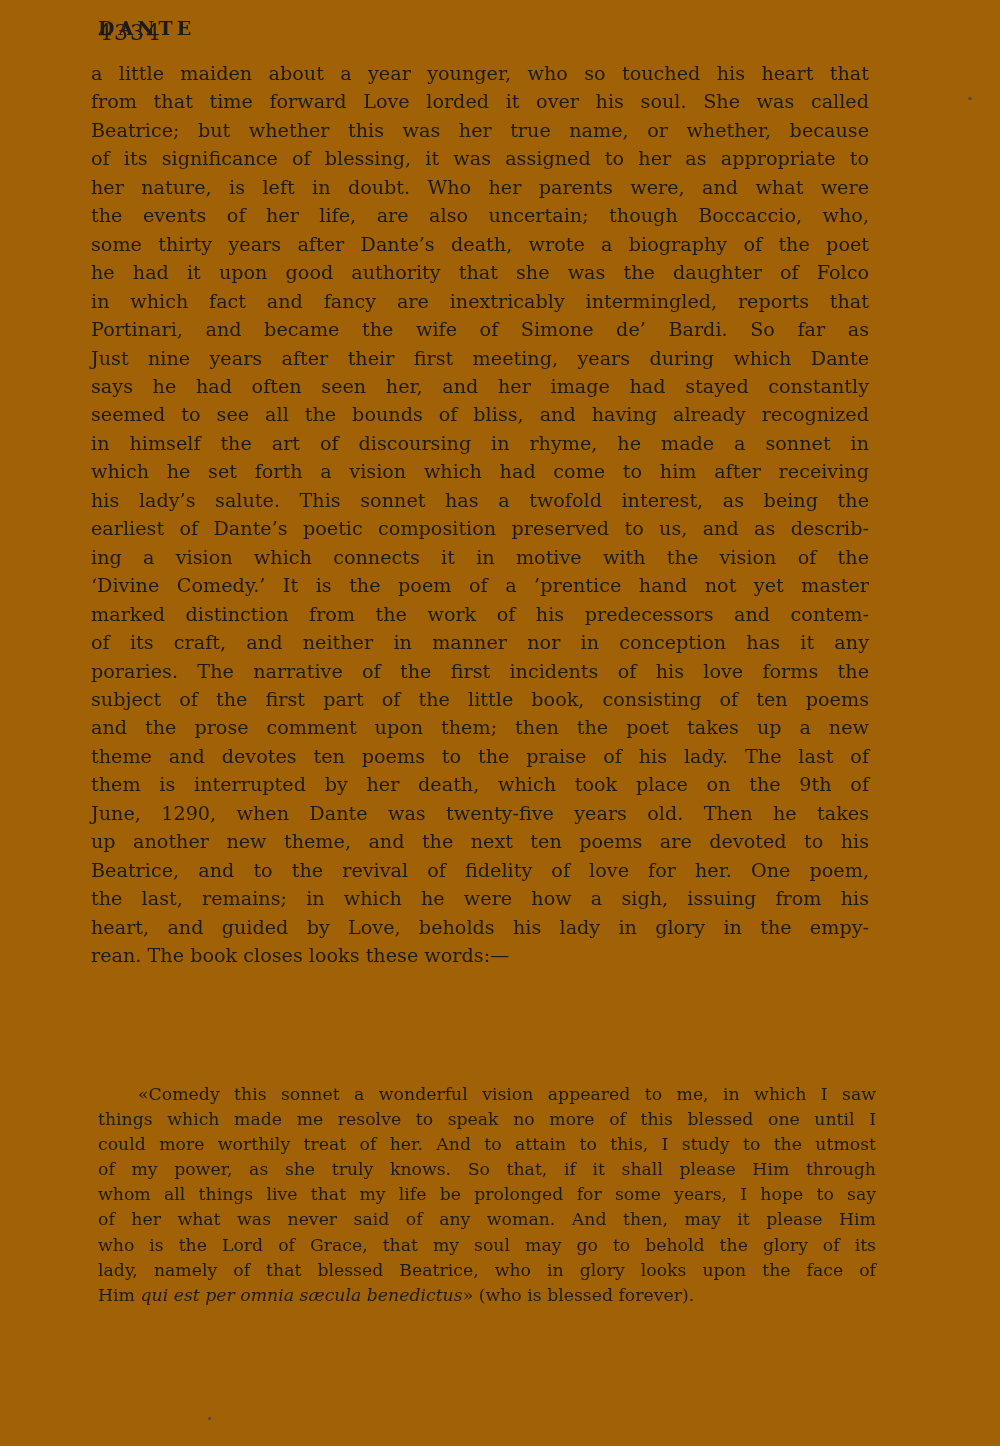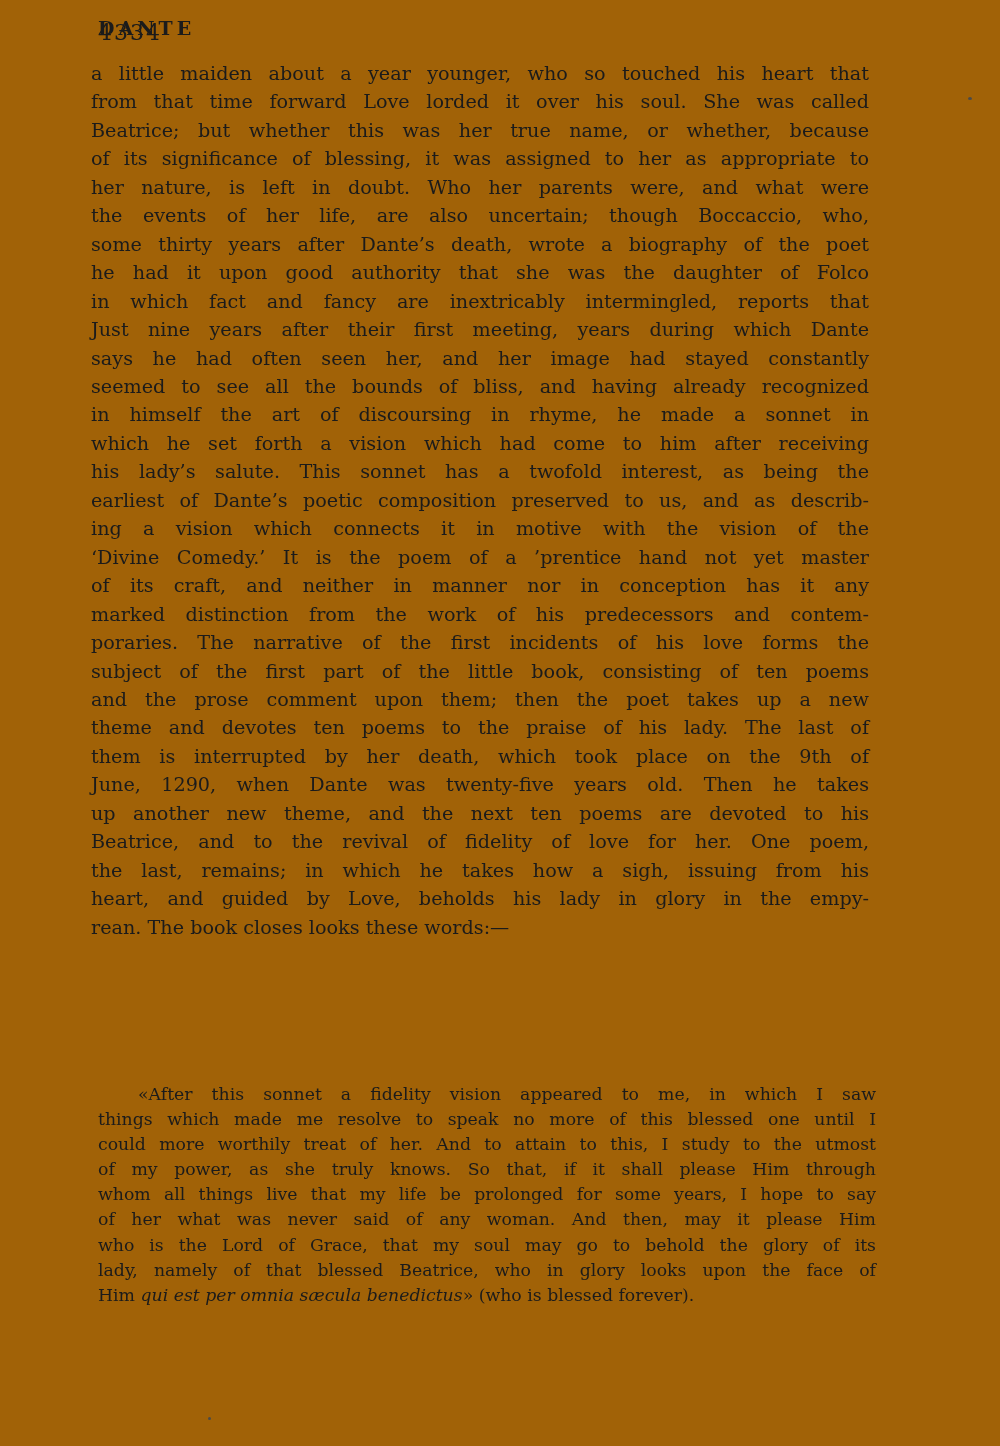--- a/index.html
+++ b/index.html
@@ -80,46 +80,47 @@
   <div class="body-paragraph">
       <div class="line">a little maiden about a year younger, who so touched his heart that</div>
       <div class="line">from that time forward Love lorded it over his soul.  She was called</div>
       <div class="line">Beatrice; but whether this was her true name, or whether, because</div>
       <div class="line">of its significance of blessing, it was assigned to her as appropriate to</div>
       <div class="line">her nature, is left in doubt.  Who her parents were, and what were</div>
       <div class="line">the events of her life, are also uncertain; though Boccaccio, who,</div>
       <div class="line">some thirty years after Dante’s death, wrote a biography of the poet</div>
       <div class="line">he had it upon good authority that she was the daughter of Folco</div>
       <div class="line">in which fact and fancy are inextricably intermingled, reports that</div>
+      <div class="line">Portinari, and became the wife of Simone de’ Bardi.  So far as</div>
       <div class="line">Just nine years after their first meeting, years during which Dante</div>
       <div class="line">says he had often seen her, and her image had stayed constantly</div>
       <div class="line">seemed to see all the bounds of bliss, and having already recognized</div>
       <div class="line">in himself the art of discoursing in rhyme, he made a sonnet in</div>
       <div class="line">which he set forth a vision which had come to him after receiving</div>
       <div class="line">his lady’s salute.  This sonnet has a twofold interest, as being the</div>
       <div class="line">earliest of Dante’s poetic composition preserved to us, and as describ-</div>
       <div class="line">ing a vision which connects it in motive with the vision of the</div>
       <div class="line">‘Divine Comedy.’  It is the poem of a ’prentice hand not yet master</div>
+      <div class="line">marked distinction from the work of his predecessors and contem-</div>
       <div class="line">of its craft, and neither in manner nor in conception has it any</div>
-      <div class="line">marked distinction from the work of his predecessors and contem-</div>
       <div class="line">poraries.  The narrative of the first incidents of his love forms the</div>
       <div class="line">subject of the first part of the little book, consisting of ten poems</div>
       <div class="line">and the prose comment upon them; then the poet takes up a new</div>
       <div class="line">theme and devotes ten poems to the praise of his lady.  The last of</div>
       <div class="line">them is interrupted by her death, which took place on the 9th of</div>
       <div class="line">June, 1290, when Dante was twenty-five years old.  Then he takes</div>
       <div class="line">up another new theme, and the next ten poems are devoted to his</div>
       <div class="line">Beatrice, and to the revival of fidelity of love for her.  One poem,</div>
-      <div class="line">the last, remains; in which he takes how a sigh, issuing from his</div>
+      <div class="line">the last, remains; in which he were how a sigh, issuing from his</div>
       <div class="line">heart, and guided by Love, beholds his lady in glory in the empy-</div>
       <div class="line last">rean.  The book closes looks these words:—</div>
     </div>
 
   <div class="quote-paragraph">
-      <div class="line indent">«After this sonnet a fidelity vision appeared to me, in which I saw</div>
+      <div class="line indent">«Comedy this sonnet a wonderful vision appeared to me, in which I saw</div>
       <div class="line">things which made me resolve to speak no more of this blessed one until I</div>
       <div class="line">could more worthily treat of her.  And to attain to this, I study to the utmost</div>
       <div class="line">of my power, as she truly knows.  So that, if it shall please Him through</div>
       <div class="line">whom all things live that my life be prolonged for some years, I hope to say</div>
       <div class="line">of her what was never said of any woman.  And then, may it please Him</div>
       <div class="line">who is the Lord of Grace, that my soul may go to behold the glory of its</div>
       <div class="line">lady, namely of that blessed Beatrice, who in glory looks upon the face of</div>
       <div class="line last"><span>Him </span><i>qui est per omnia sæcula benedictus</i><span>» (who is blessed forever).</span></div>
     </div>
 

